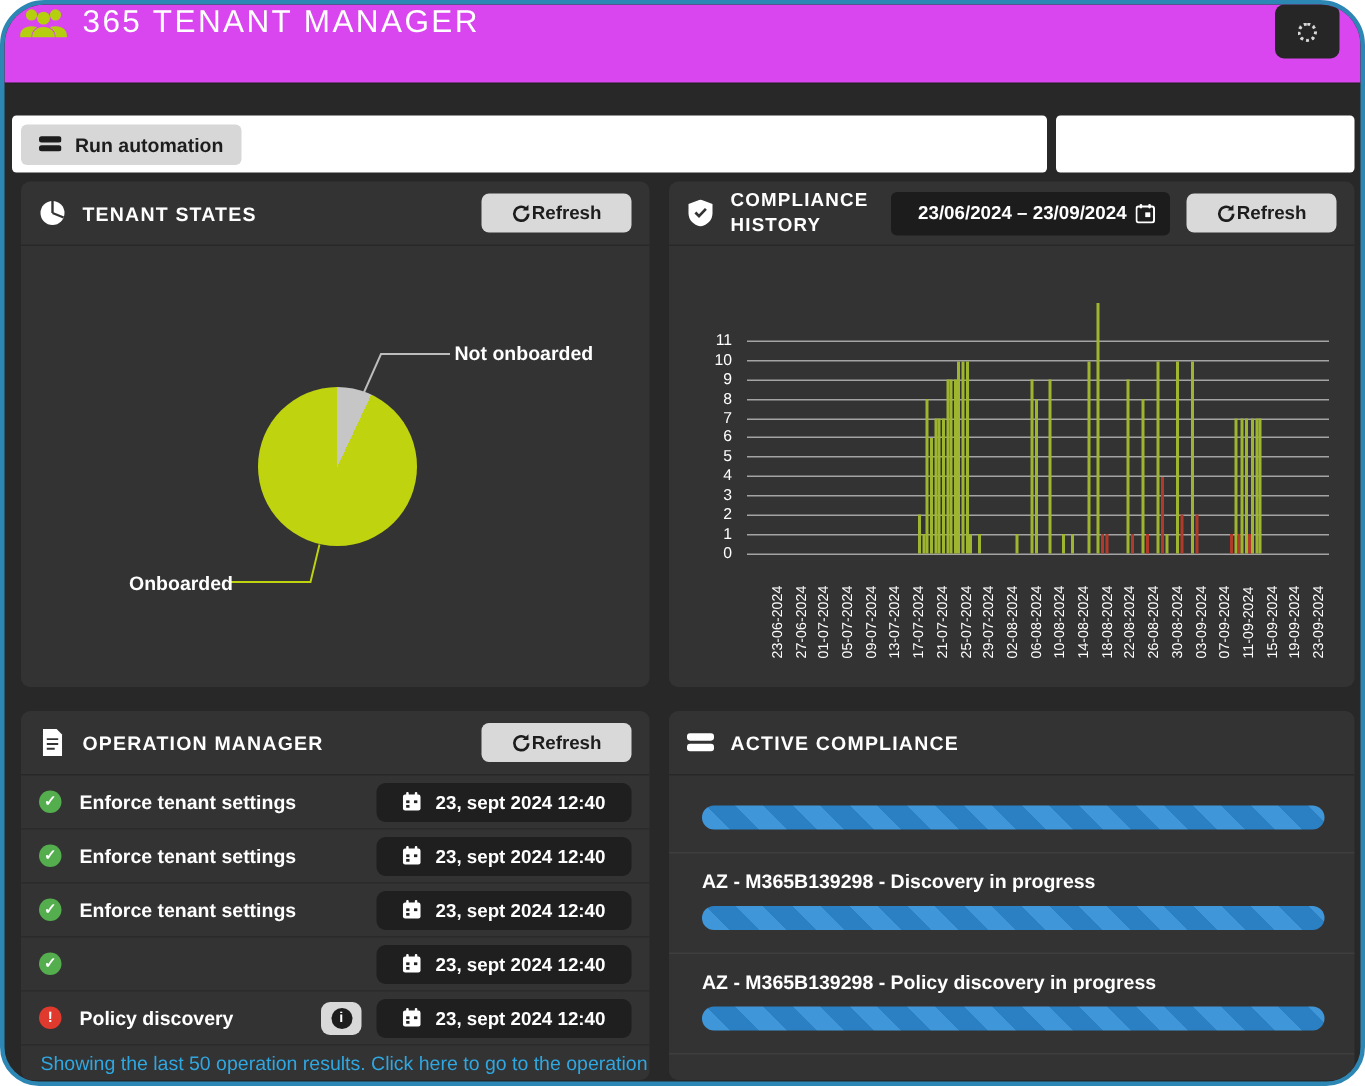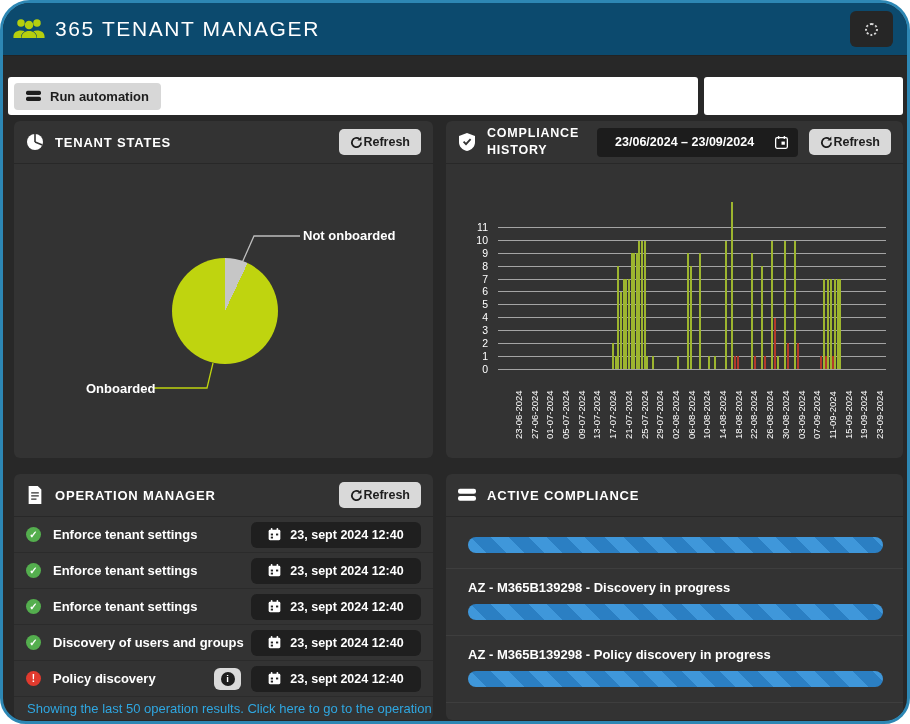--- a/index.html
+++ b/index.html
@@ -3,42 +3,42 @@
 <meta charset="utf-8">
 <style>
   * { box-sizing: border-box; margin: 0; padding: 0; }
   html,body { width:910px; height:724px; background:#fff; font-family:"Liberation Sans", sans-serif; }
   .window {
     position:absolute; left:0; top:0; width:910px; height:724px;
     border:3px solid #2d87b4; border-radius:30px 30px 26px 26px;
     background:#282828; overflow:hidden;
   }
   
-  .app-header { height:53px; background:#0c4a6e; display:flex; align-items:center; padding:0 10px; border-bottom:1px solid #232323; }
+  .app-header { height:53px; background:#d946ef; display:flex; padding:0 10px; border-bottom:1px solid #232323; }
   .logo-icon { width:32px; height:26px; color:#b5cf0e; flex:none; }
   .app-title { color:#fff; font-size:21px; font-weight:500; letter-spacing:1.6px; margin-left:10px; white-space:nowrap; }
   .status-badge { margin-left:auto; background:#262626; border-radius:6px; height:36px; display:flex; align-items:center; gap:11px; padding:0 15px; color:#f2f2f2; font-size:12.5px; font-weight:700; margin-right:4px; }
   .spinner { width:13px; height:13px; border-radius:50%; border:2px dotted #d8d8d8; flex:none; }
   
   .toolbar-row { display:flex; gap:6px; margin:21px 4px 0 5px; height:38px; }
   .toolbar-card { background:#ffffff; border-radius:3px; display:flex; align-items:center; padding:0 6px; }
   .toolbar-card.left { flex:0 0 690px; }
   .toolbar-card.right { flex:1; }
   .btn-light { background:#d7d7d7; color:#1d1d1d; border:none; border-radius:4px; height:27px; padding:0 12px; display:flex; align-items:center; gap:9px; font-size:13px; font-weight:700; font-family:inherit; cursor:pointer; }
   .bars-icon { width:15px; height:12px; fill:currentColor; flex:none; }
   
   .main { display:grid; grid-template-columns:419px 1fr; gap:16px 13px; margin:6px 4px 0 11px; }
   .panel { background:#333; border-radius:6px; overflow:hidden; display:flex; flex-direction:column; color:#fff; }
   .panel.row1 { height:337px; }
   .panel.row2 { height:246px; }
   .panel-header { flex:0 0 43px; display:flex; align-items:center; gap:11px; padding:0 12px; border-bottom:1px solid #282828; }
   .panel-title { font-size:13px; font-weight:700; letter-spacing:.8px; }
   .panel-title.two-line { width:102px; font-size:12.5px; line-height:1.35; }
   .hdr-icon { width:18px; height:18px; flex:none; }
-  .refresh-btn { margin-left:auto; background:#d9d9d9; color:#1d1d1d; border:none; border-radius:5px; height:26px; padding:0 11px; display:flex; align-items:center; font-size:12.5px; font-weight:700; font-family:inherit; cursor:pointer; }
+  .refresh-btn { margin-left:auto; background:#d9d9d9; color:#1d1d1d; border:none; border-radius:5px; height:26px; padding:0 20px; display:flex; align-items:center; font-size:12.5px; font-weight:700; font-family:inherit; cursor:pointer; }
   .refresh-ic { width:13px; height:13px; flex:none; }
   
   .pie-body { position:relative; flex:1; }
   .pie { position:absolute; left:158px; top:94px; width:106px; height:106px; border-radius:50%; }
   .pie-leaders { position:absolute; inset:0; width:100%; height:100%; }
   .pie-label { position:absolute; font-size:13px; font-weight:600; color:#fff; white-space:nowrap; }
   .pie-label.notonb { left:289px; top:64px; }
   .pie-label.onb { left:72px; top:217px; }
   
   .chart-body { position:relative; flex:1; }
@@ -315,21 +315,20 @@
           <rect x="3" y="6" width="2.4" height="2" fill="#222"></rect>
           <rect x="8.6" y="6" width="2.4" height="2" fill="#222"></rect>
           <rect x="3" y="9.3" width="2.4" height="2" fill="#222"></rect>
         </svg>
         <span>23, sept 2024 12:40</span>
       </span>
     </span>
   </div>
           <div class="op-row">
     <span class="st-ic st-ok">✓</span>
-    <span class="op-label">Discovery of users and groups</span>
     <span class="op-right">
 
       <span class="date-badge">
         <svg class="cal-ic" viewBox="0 0 14 14">
           <rect x="0.7" y="1.8" width="12.6" height="11.5" rx="1.6" fill="#fff"></rect>
           <rect x="3" y="0" width="1.8" height="3.2" rx="0.8" fill="#fff"></rect>
           <rect x="9.2" y="0" width="1.8" height="3.2" rx="0.8" fill="#fff"></rect>
           <rect x="3" y="6" width="2.4" height="2" fill="#222"></rect>
           <rect x="8.6" y="6" width="2.4" height="2" fill="#222"></rect>
           <rect x="3" y="9.3" width="2.4" height="2" fill="#222"></rect>

